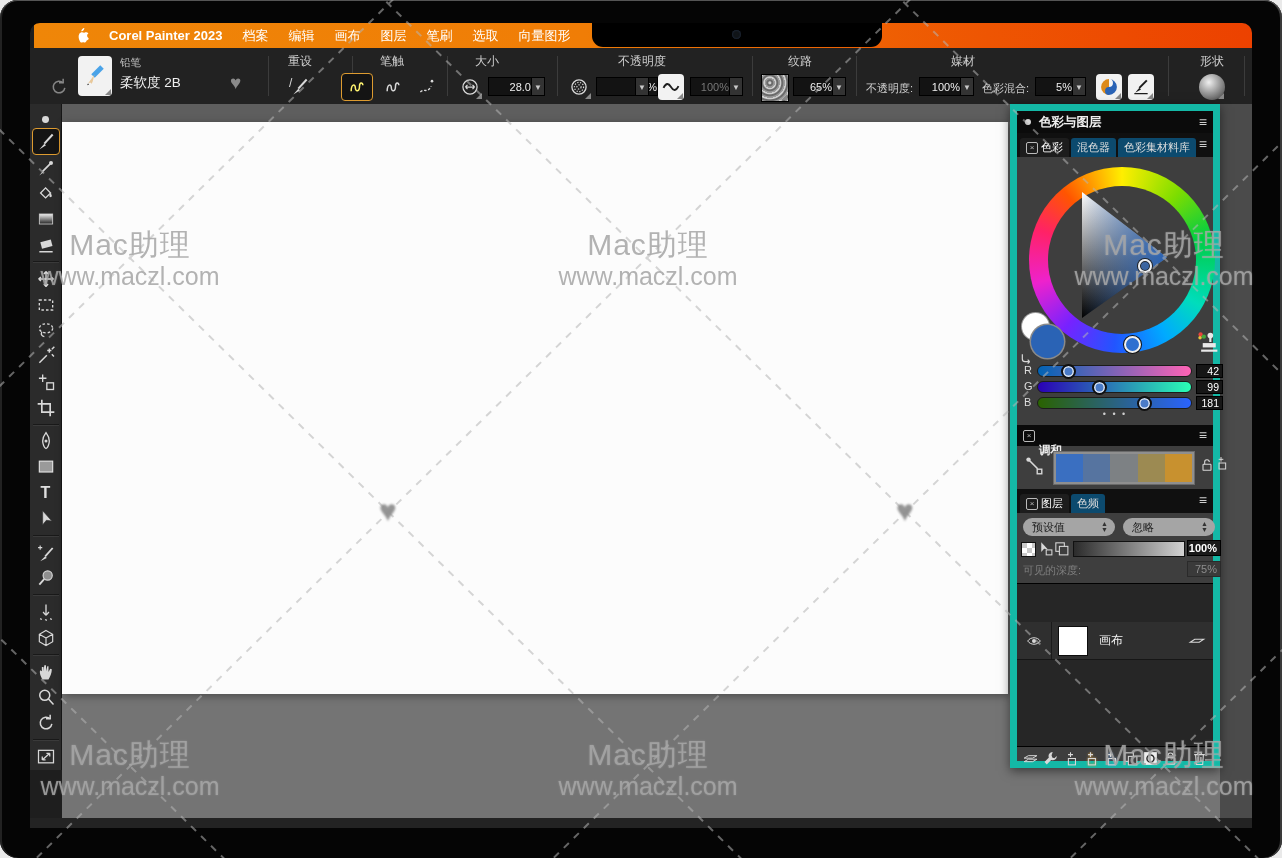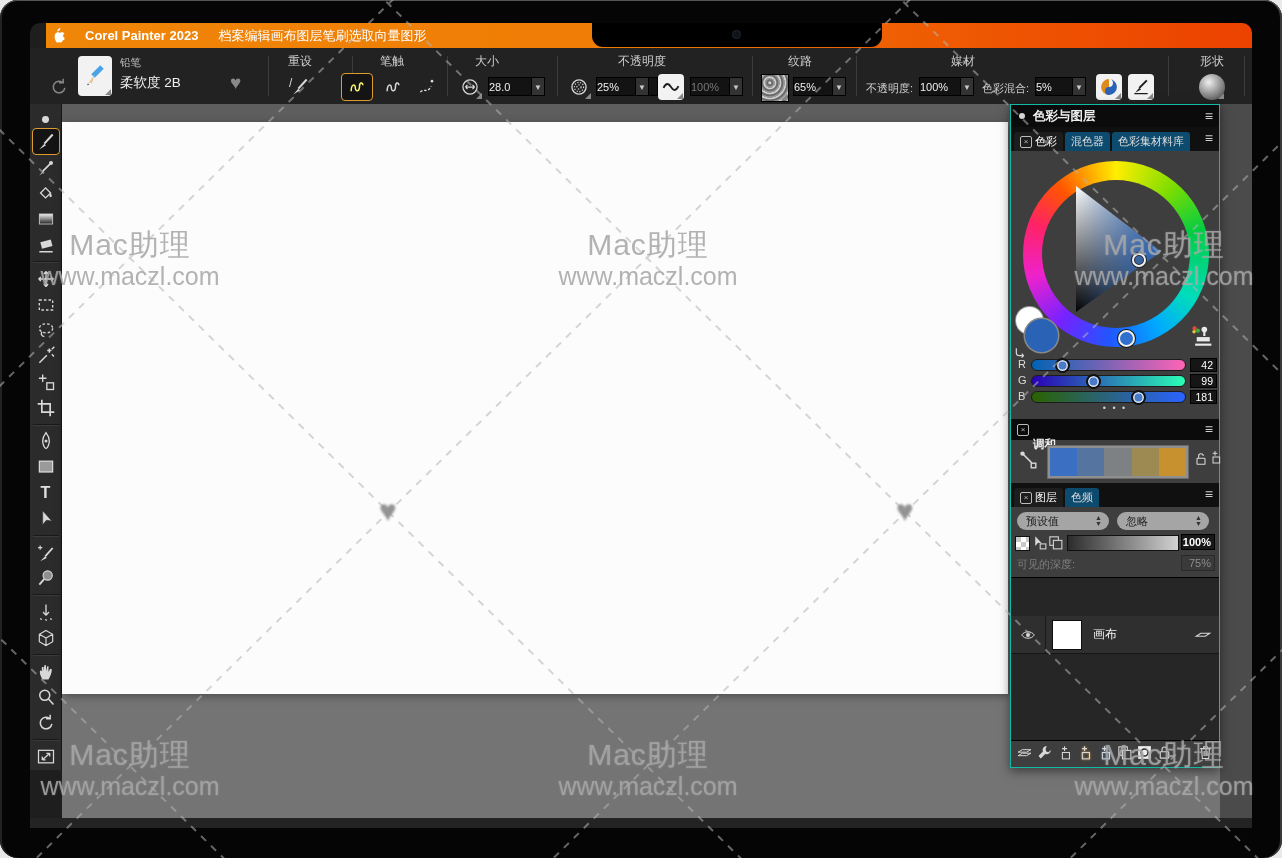--- a/index.html
+++ b/index.html
@@ -2,33 +2,33 @@
 <html><head>
 <meta charset="utf-8">
 <style>
   html,body{margin:0;padding:0;background:#e9e9e9;font-family:"Liberation Sans","DejaVu Sans",sans-serif;}
   .abs{position:absolute;}
   #device{position:relative;width:1282px;height:858px;background:#050505;border-radius:18px;overflow:hidden;
           box-shadow:inset 0 1px 0 #555, inset -2px 0 0 #3a3a3a, inset 2px 0 0 #222;}
   #display{position:absolute;left:30px;top:23px;width:1222px;height:805px;background:#1e1e1e;
            border-radius:10px 10px 0 0;overflow:hidden;}
   
-  #menubar{position:absolute;left:16px;top:0;width:100%;height:25px;
+  #menubar{position:absolute;left:4px;top:0;width:100%;height:25px;
            background:linear-gradient(90deg,#ef8608 0%,#f07d06 45%,#ee5502 78%,#ec4100 100%);
-           display:flex;align-items:center;gap:20px;padding-left:4px;box-sizing:border-box;color:#fff;}
+           display:flex;align-items:center;gap:20px;padding-left:40px;box-sizing:border-box;color:#fff;}
   #menubar .ttl{font-weight:bold;font-size:13px;}
   .mi{font-size:13px;cursor:default;}
   #notch{position:absolute;left:562px;top:0;width:290px;height:24px;background:#000;border-radius:0 0 11px 11px;z-index:6;}
   #cam{position:absolute;left:140px;top:7px;width:9px;height:9px;border-radius:50%;background:#101418;box-shadow:inset 0 0 2px #2a3a55;}
   
   #propbar{position:absolute;left:0;top:25px;width:100%;height:56px;background:#222222;border-bottom:1px solid #0d0d0d;}
   .pbl{position:absolute;top:5px;transform:translateX(-50%);font-size:12px;color:#cdcdcd;white-space:nowrap;}
   .pdiv{position:absolute;top:8px;bottom:8px;width:1px;background:#3c3c3c;}
   .vbox{position:absolute;top:29px;height:19px;background:#131313;border:1px solid #000;color:#eee;
-        font-size:11px;line-height:19px;text-align:left;box-sizing:border-box;}
+        font-size:11px;line-height:19px;text-align:right;box-sizing:border-box;}
   .varr{position:absolute;top:29px;width:14px;height:19px;background:#333;border:1px solid #000;color:#c9c9c9;
         font-size:8px;line-height:19px;text-align:center;box-sizing:border-box;}
   .grayed{color:#777 !important;}
   .icbox{position:absolute;top:26px;width:26px;height:26px;display:flex;align-items:center;justify-content:center;}
   .ti{width:20px;height:20px;}
   .ti2{width:24px;height:24px;}
   .whitebox{background:#f2f2f2;border-radius:4px;}
   .fold:after{content:"";position:absolute;right:1px;bottom:1px;border-left:6px solid transparent;border-bottom:6px solid #888;}
   
   #tools{position:absolute;left:0;top:81px;width:32px;height:666px;background:#2b2b2b;border-right:1px solid #161616;
@@ -38,21 +38,21 @@
   .tool.sel{background:#141414;outline:1.5px solid #dd9b30;}
   .tool .tg{color:#e0e0e0;font-size:16px;font-weight:bold;}
   .tdiv{width:26px;height:1px;background:#191919;border-bottom:1px solid #3a3a3a;margin:3px 0;}
   
   #doc{position:absolute;left:32px;top:81px;width:1190px;height:714px;background:#747474;}
   #docstrip{position:absolute;left:0;top:0;width:100%;height:18px;background:#5e5e5e;}
   #canvas{position:absolute;left:0;top:18px;width:946px;height:572px;background:#fcfcfc;box-shadow:2px 2px 8px rgba(0,0,0,.35);}
   #rightstrip{position:absolute;left:1190px;top:81px;width:32px;height:714px;background:#4b4b4b;}
   #bottomstrip{position:absolute;left:0;top:795px;width:100%;height:10px;background:#232323;}
   
-  #panel{position:absolute;left:980px;top:81px;width:210px;height:664px;background:#3e3e3e;border:1px solid #14b8a6;
+  #panel{position:absolute;left:980px;top:81px;width:210px;height:664px;background:#3e3e3e;border:7px solid #14b8a6;
          box-sizing:border-box;box-shadow:0 3px 10px rgba(0,0,0,.5);}
   .phead{position:absolute;left:0;width:100%;height:22px;background:#0b0b0b;color:#efefef;font-size:12.5px;line-height:22px;}
   .phead .dot{position:absolute;left:8px;top:8px;width:6px;height:6px;border-radius:50%;background:#d5d5d5;}
   .ham{position:absolute;right:6px;top:0;color:#cfcfcf;font-size:14px;line-height:22px;}
   .ptabs{position:absolute;left:0;width:100%;height:24px;background:#101010;display:flex;align-items:flex-end;gap:2px;padding-left:3px;box-sizing:border-box;}
   .ptab{background:#0c4a6e;color:#ddd;font-size:11px;height:19px;line-height:19px;padding:0 6px;border-radius:3px 3px 0 0;display:flex;align-items:center;gap:3px;}
   .ptab.act{background:#1d1d1d;color:#fff;}
   .xbox{display:inline-block;width:10px;height:10px;border:1px solid #bbb;border-radius:2px;color:#bbb;font-size:8px;line-height:9px;text-align:center;}
   .ring{position:absolute;left:12px;top:56px;width:186px;height:186px;border-radius:50%;
         background:conic-gradient(from 0deg,#ffee00,#7ddd00 40deg,#00cc44 75deg,#00ddbb 120deg,#00aaff 150deg,#2255ff 185deg,#7722ff 220deg,#ee22cc 255deg,#ff2266 290deg,#ff5500 320deg,#ffaa00 342deg,#ffee00 360deg);}
@@ -268,21 +268,21 @@
 </svg>
 
 <div id="device">
   <div id="display">
 
     <div id="menubar">
       <svg width="15" height="17" viewBox="0 0 17 20">
           <path fill="#fff" d="M11.8 1.2c.1 1-.4 2-1 2.7-.6.7-1.6 1.3-2.5 1.2-.1-.9.4-1.9 1-2.6.6-.7 1.7-1.2 2.5-1.3zM14.6 16c-.5 1.1-1.1 2.2-2 2.3-.8 0-1.1-.5-2.1-.5s-1.3.5-2.1.5c-.9 0-1.6-1.1-2.1-2.2C5 13.7 4.6 10 6 8c.7-1 1.9-1.7 3.1-1.7.9 0 1.7.6 2.3.6.5 0 1.5-.7 2.6-.6.4 0 1.8.2 2.6 1.4-.1 0-1.6.9-1.5 2.7 0 2.1 1.8 2.8 1.9 2.8-.1 0-.3 1-.4 1.4z"></path>
         </svg>
       <span class="ttl">Corel Painter 2023</span>
-      <span id="menu-items" style="display:flex;">
+      <span id="menu-items" style="display:flex;gap:20px;">
           <span class="mi">档案</span>
           <span class="mi">编辑</span>
           <span class="mi">画布</span>
           <span class="mi">图层</span>
           <span class="mi">笔刷</span>
           <span class="mi">选取</span>
           <span class="mi">向量图形</span>
         </span>
     </div>
     <div id="notch">

